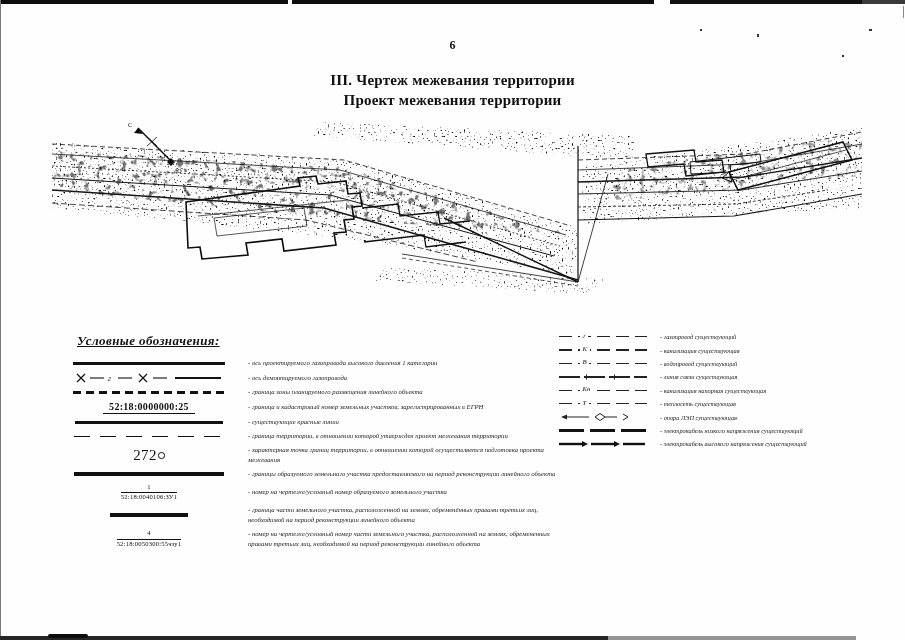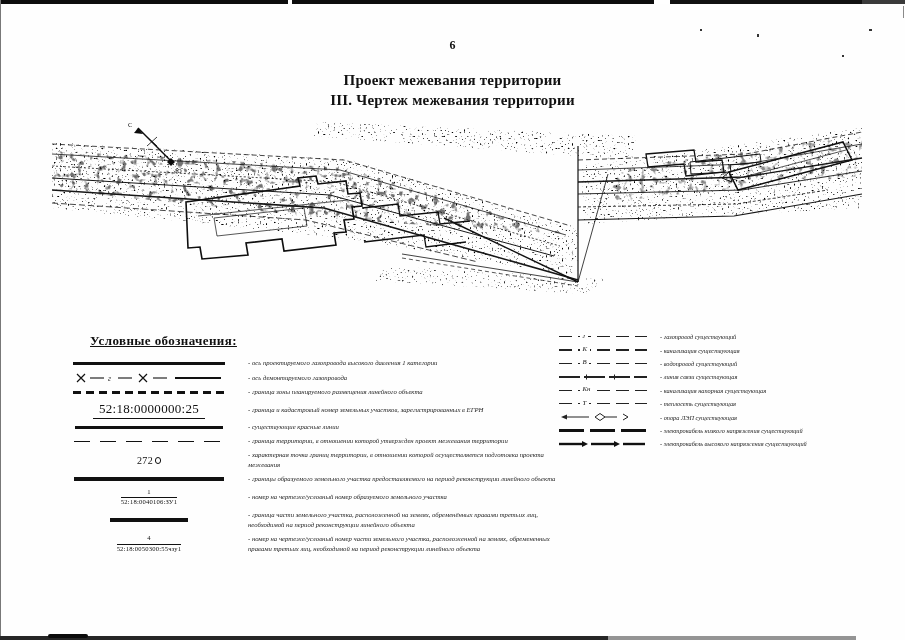--- a/index.html
+++ b/index.html
@@ -27,36 +27,36 @@
     font-size:12px;font-weight:700;}
   .title{position:absolute;top:70px;left:0;right:0;text-align:center;
     font-weight:700;font-size:15px;line-height:1.35;letter-spacing:.2px;}
 
   
   .map{position:absolute;left:46px;top:116px;width:818px;height:182px;}
   .map svg{display:block;}
 
   
   .legend-left{position:absolute;left:60px;top:333px;width:512px;}
-  .legend-header{font-weight:700;font-size:13px;
-    text-decoration:underline;margin:0 0 9px 30px;letter-spacing:.4px;}
+  .legend-header{font-style:italic;font-weight:700;font-size:13px;
+    text-decoration:underline;margin:0 0 9px 17px;letter-spacing:.4px;}
   .lrow{display:flex;align-items:center;margin-bottom:3px;min-height:11px;}
   .sym{width:178px;flex:none;display:flex;align-items:center;justify-content:center;}
   .lbl{flex:1;padding-left:10px;font-style:italic;font-size:6.7px;line-height:1.55;color:#1a1a1a;}
 
   .ln{background:#111;}
   .ln-ax{width:152px;height:2.2px;}
   .ln-red{width:148px;height:2.8px;}
   .ln-formed{width:150px;height:4.2px;}
   .ln-part{width:78px;height:3.6px;}
   .ln-zone{width:152px;height:3.8px;background:repeating-linear-gradient(90deg,#111 0 8px,transparent 8px 13px);}
   .ln-terr{width:150px;height:1.7px;background:repeating-linear-gradient(90deg,#111 0 16px,transparent 16px 26px);}
 
-  .cad{font-size:13px;font-weight:400;letter-spacing:.3px;border-bottom:1.2px solid #111;padding:0 6px 1px;}
-  .pt-num{font-size:10px;letter-spacing:.4px;}
+  .cad{font-size:10px;font-weight:700;letter-spacing:.3px;border-bottom:1.2px solid #111;padding:0 6px 1px;}
+  .pt-num{font-size:15px;letter-spacing:.4px;}
   .pt-circ{display:inline-block;width:4.5px;height:4.5px;border:.9px solid #111;border-radius:50%;margin-left:1.5px;}
   .frac{display:inline-flex;flex-direction:column;align-items:center;font-size:6.6px;line-height:1.3;}
   .frac .num{align-self:stretch;text-align:center;border-bottom:.9px solid #111;padding:0 2px .5px;}
   .frac .den{padding-top:.5px;letter-spacing:.2px;}
 
   .legend-right{position:absolute;left:556px;top:330px;width:345px;}
   .rrow{display:flex;align-items:center;height:13.4px;}
   .rsym{width:97px;flex:none;position:relative;display:flex;align-items:center;padding-left:3px;}
   .rlbl{font-style:italic;font-size:6.3px;white-space:nowrap;padding-left:4px;color:#1a1a1a;}
   .dash-line{width:88px;height:1.4px;background:repeating-linear-gradient(90deg,#222 0 13px,transparent 13px 19px);}
@@ -77,22 +77,22 @@
   <div class="edge-right"></div>
   <div class="edge-bottom"></div>
   <div class="edge-bottom-blob"></div>
   <div class="speck s1"></div>
   <div class="speck s2"></div>
   <div class="speck s3"></div>
   <div class="speck s4"></div>
 
   <div class="page-number">6</div>
   <div class="title">
+    <div>III. Чертеж межевания территории</div>
     <div>Проект межевания территории</div>
-    <div>III. Чертеж межевания территории</div>
   </div>
 
   <div class="map">
     <svg width="818" height="182" viewBox="0 0 818 182">
       <defs>
         <filter id="sp" x="-2%" y="-2%" width="104%" height="104%">
           <feTurbulence type="fractalNoise" baseFrequency="0.5" numOctaves="2" seed="8"></feTurbulence>
           <feColorMatrix type="matrix" values="0 0 0 0 0  0 0 0 0 0  0 0 0 0 0  8 0 0 0 -5.2"></feColorMatrix>
           <feComposite operator="in" in2="SourceAlpha"></feComposite>
         </filter>

